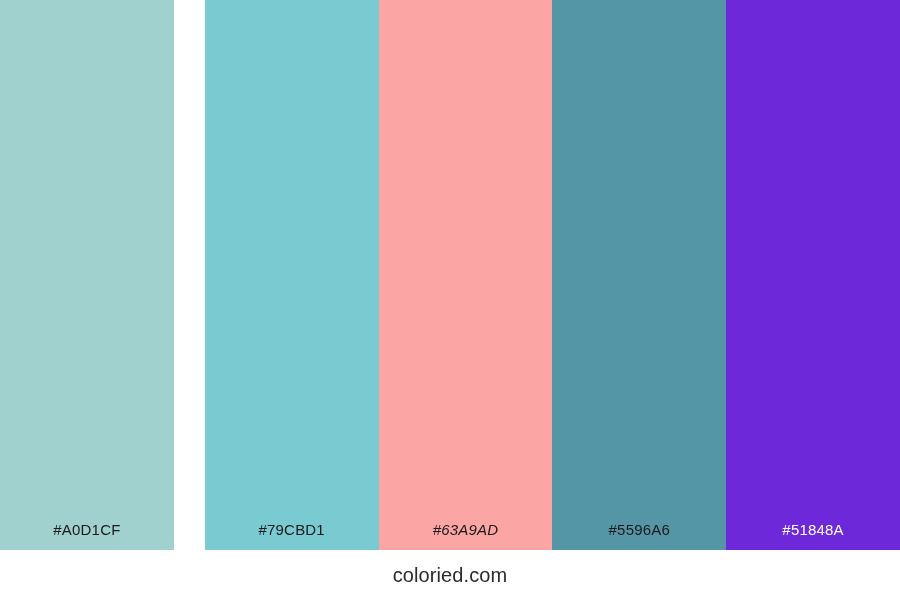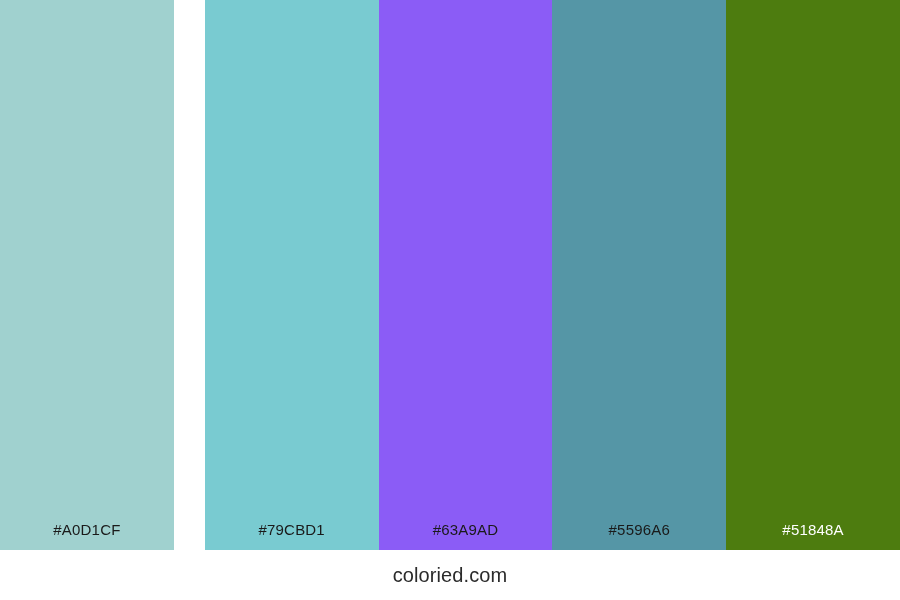--- a/index.html
+++ b/index.html
@@ -80,29 +80,29 @@
   <div class="swatch-strip">
 
     <div class="swatch" style="background-color: rgb(160, 209, 207);">
       <span class="swatch-label label-dark">#A0D1CF</span>
     </div>
 
     <div class="swatch" style="background-color: rgb(121, 203, 209); margin-left: 31px;">
       <span class="swatch-label label-dark">#79CBD1</span>
     </div>
 
-    <div class="swatch" style="background-color: #8b5cf6;">
+    <div class="swatch" style="background-color: #fca5a5; font-style: italic;">
       <span class="swatch-label label-dark">#63A9AD</span>
     </div>
 
     <div class="swatch" style="background-color: rgb(85, 150, 166); align-items: flex-end;">
       <span class="swatch-label label-dark">#5596A6</span>
     </div>
 
-    <div class="swatch" style="background-color: #4d7c0f;">
+    <div class="swatch" style="background-color: #6d28d9;">
       <span class="swatch-label label-light">#51848A</span>
     </div>
 
   </div>
 
   <div class="footer-bar">
     <span class="footer-text">coloried.com</span>
   </div>
 
 </div>

